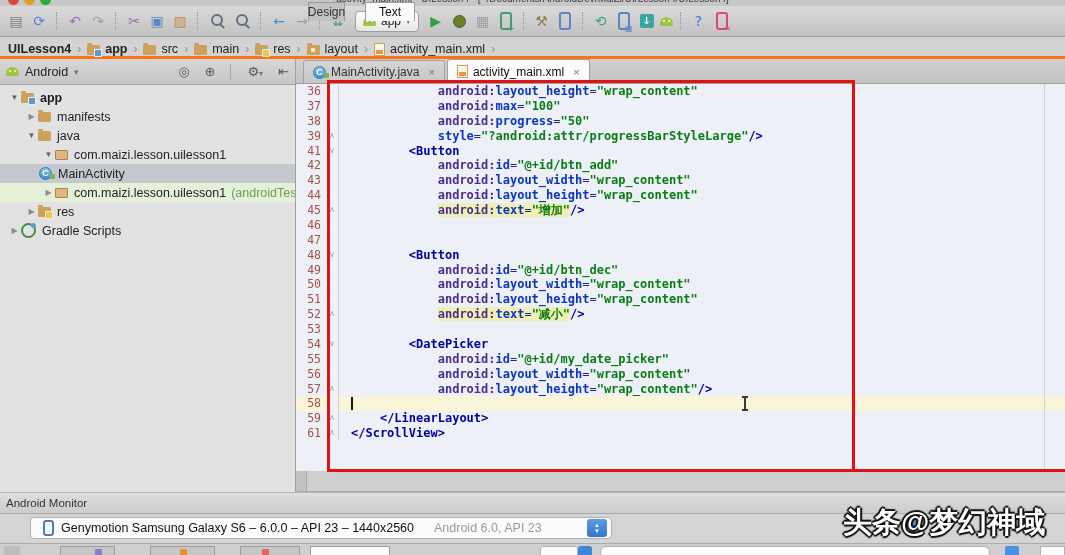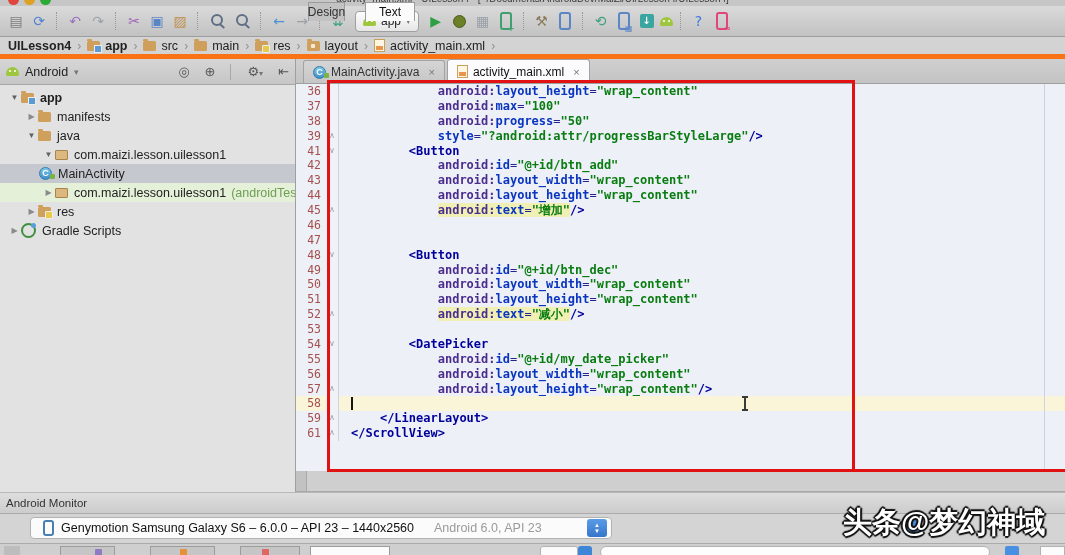--- a/index.html
+++ b/index.html
@@ -22,22 +22,22 @@
   .phb{position:absolute;right:-5px;bottom:-5px;font:bold 8px/8px "DejaVu Sans",sans-serif}
   .robot{width:13px;height:9px;background:#9ec73f;border-radius:7px 7px 2px 2px;position:relative;display:inline-block}
   .robot:before,.robot:after{content:"";position:absolute;top:3px;width:2px;height:2px;background:#fff;border-radius:50%}
   .robot:before{left:3px}.robot:after{right:3px}
   .boxdown{display:inline-block;width:14px;height:14px;background:#3aa6a0;color:#fff;font:bold 10px/14px "DejaVu Sans",sans-serif;text-align:center;border-radius:2px;margin:0 3px}
   .bugdot{display:inline-block;width:11px;height:11px;border-radius:50%;background:#6b8028;margin:0 4px;border:1px solid #4d5c1d}
   .runcfg{display:inline-flex;align-items:center;gap:5px;background:linear-gradient(#fdfdfd,#e6e6e6);
           border:1px solid #9f9f9f;border-radius:4px;height:19px;padding:0 7px;margin:0 4px;font-size:12px;color:#222}
   .runcfg .dd{color:#777;font-size:9px}
   
-  #breadcrumbs{left:0;top:37px;width:1065px;height:22px;background:#d3d3d3;border-bottom:5px solid #f97316;
-               display:flex;align-items:center;padding-left:6px;box-sizing:border-box;font-size:12.5px}
+  #breadcrumbs{left:0;top:37px;width:1065px;height:22px;background:#d3d3d3;border-bottom:3px solid #f97316;
+               display:flex;align-items:flex-end;padding-left:6px;box-sizing:border-box;font-size:12.5px}
   .crumb{display:inline-flex;align-items:center;gap:5px;padding:0 2px}
   .bsep{color:#8f8f8f;margin:0 4px;font-size:12px}
   .bold{font-weight:bold}
   
   .ic{display:inline-block;position:relative;flex:none}
   .ic.folder,.ic.folder-app,.ic.folder-res,.ic.folder-dot{width:13px;height:10px;background:#cfa05c;border-radius:1.5px;margin-top:1px}
   .ic.folder:before,.ic.folder-app:before,.ic.folder-res:before,.ic.folder-dot:before{content:"";position:absolute;top:-2px;left:0;width:5px;height:2px;background:#cfa05c;border-radius:1px 1px 0 0}
   .ic.folder-app:after{content:"";position:absolute;right:-2px;bottom:-2px;width:6px;height:6px;background:#5b9bd5;border:1px solid #eee}
   .ic.folder-res:after{content:"";position:absolute;right:-2px;bottom:-2px;width:6px;height:6px;background:#e8c94a;border:1px solid #eee;border-radius:1px}
   .ic.folder-dot:after{content:"";position:absolute;left:4px;top:3px;width:4px;height:4px;background:#f4ead8;border-radius:1px}

